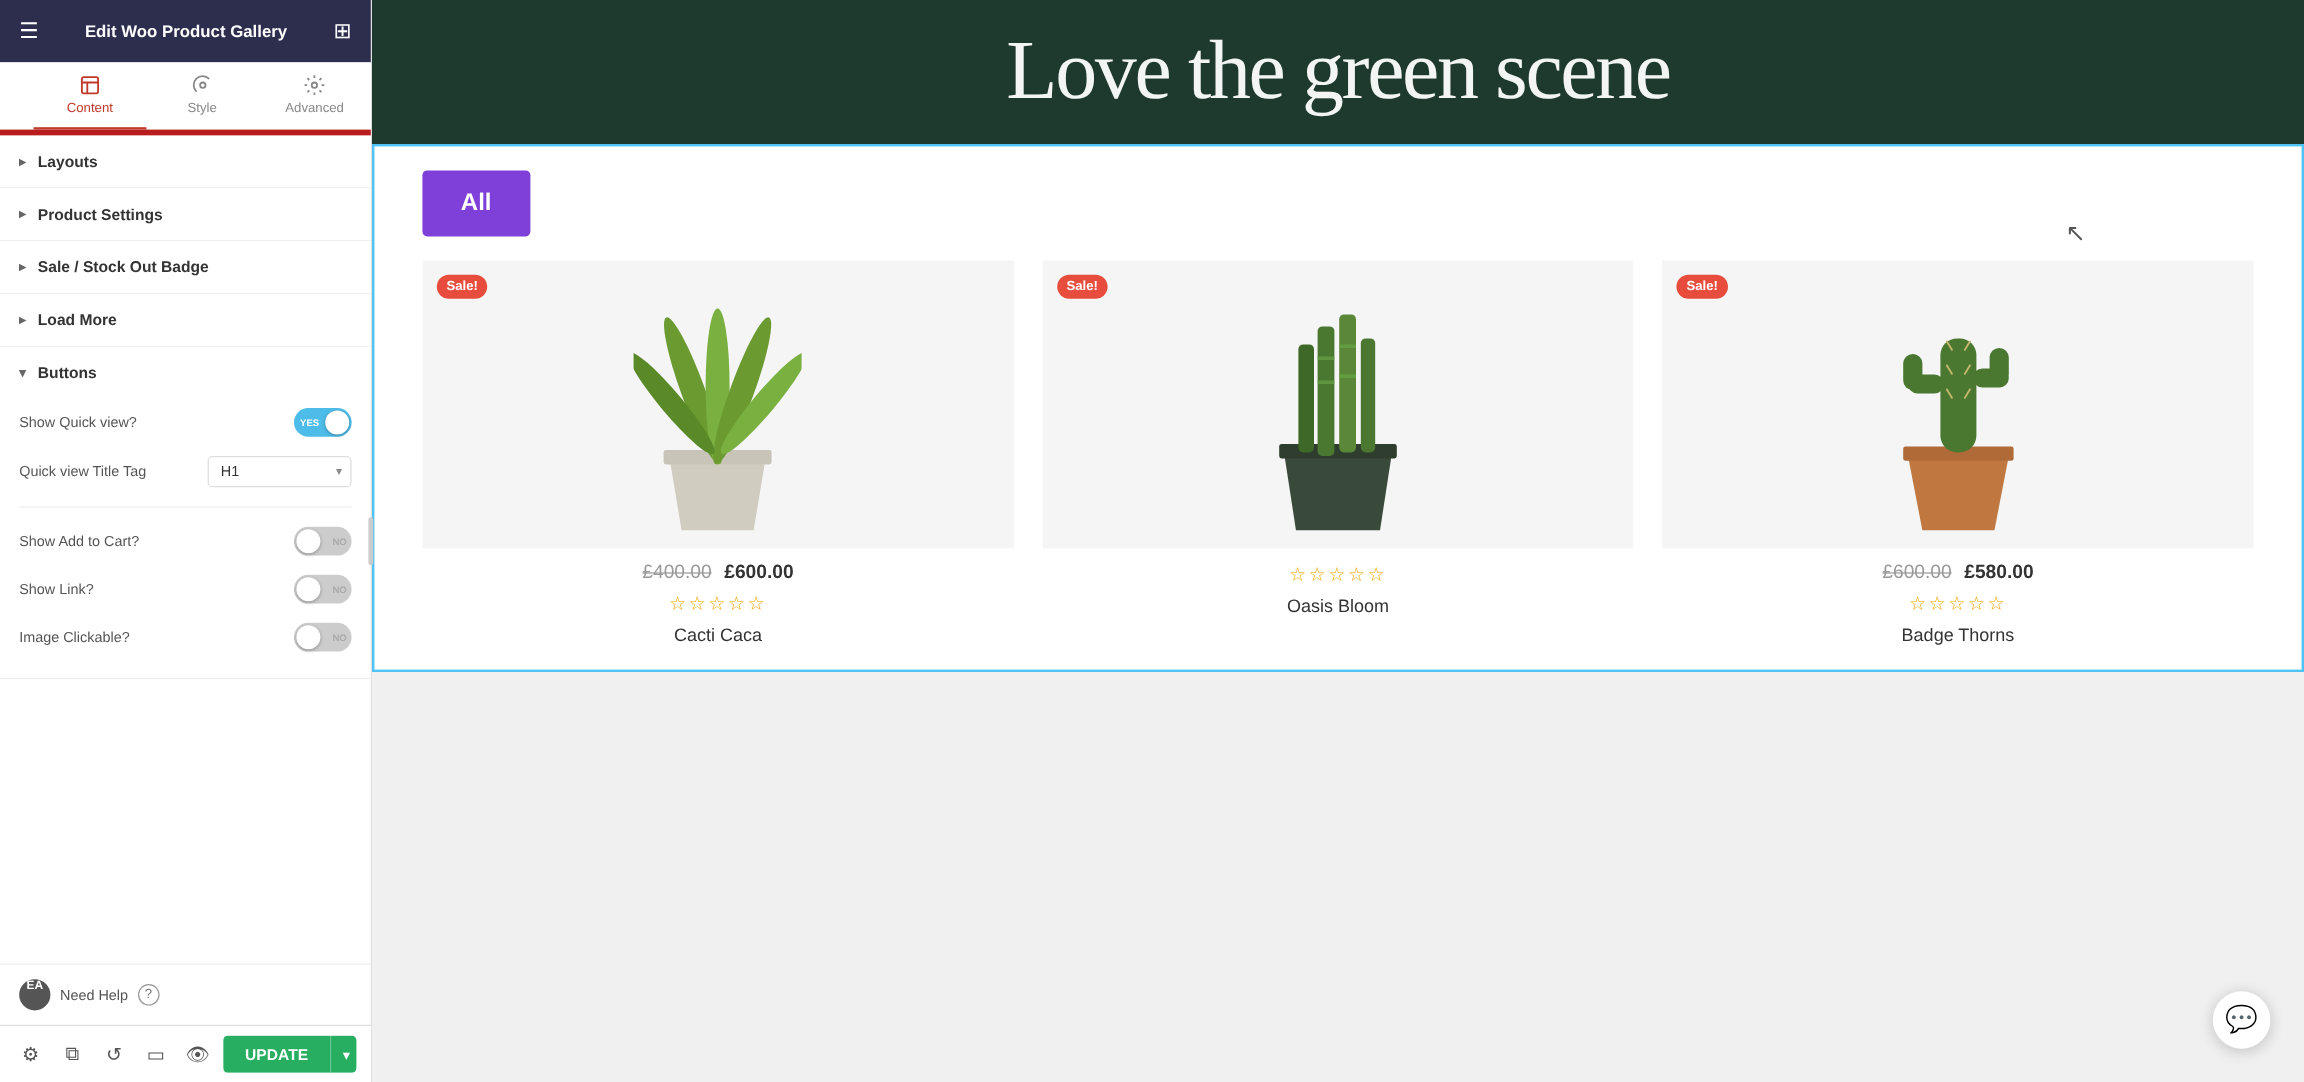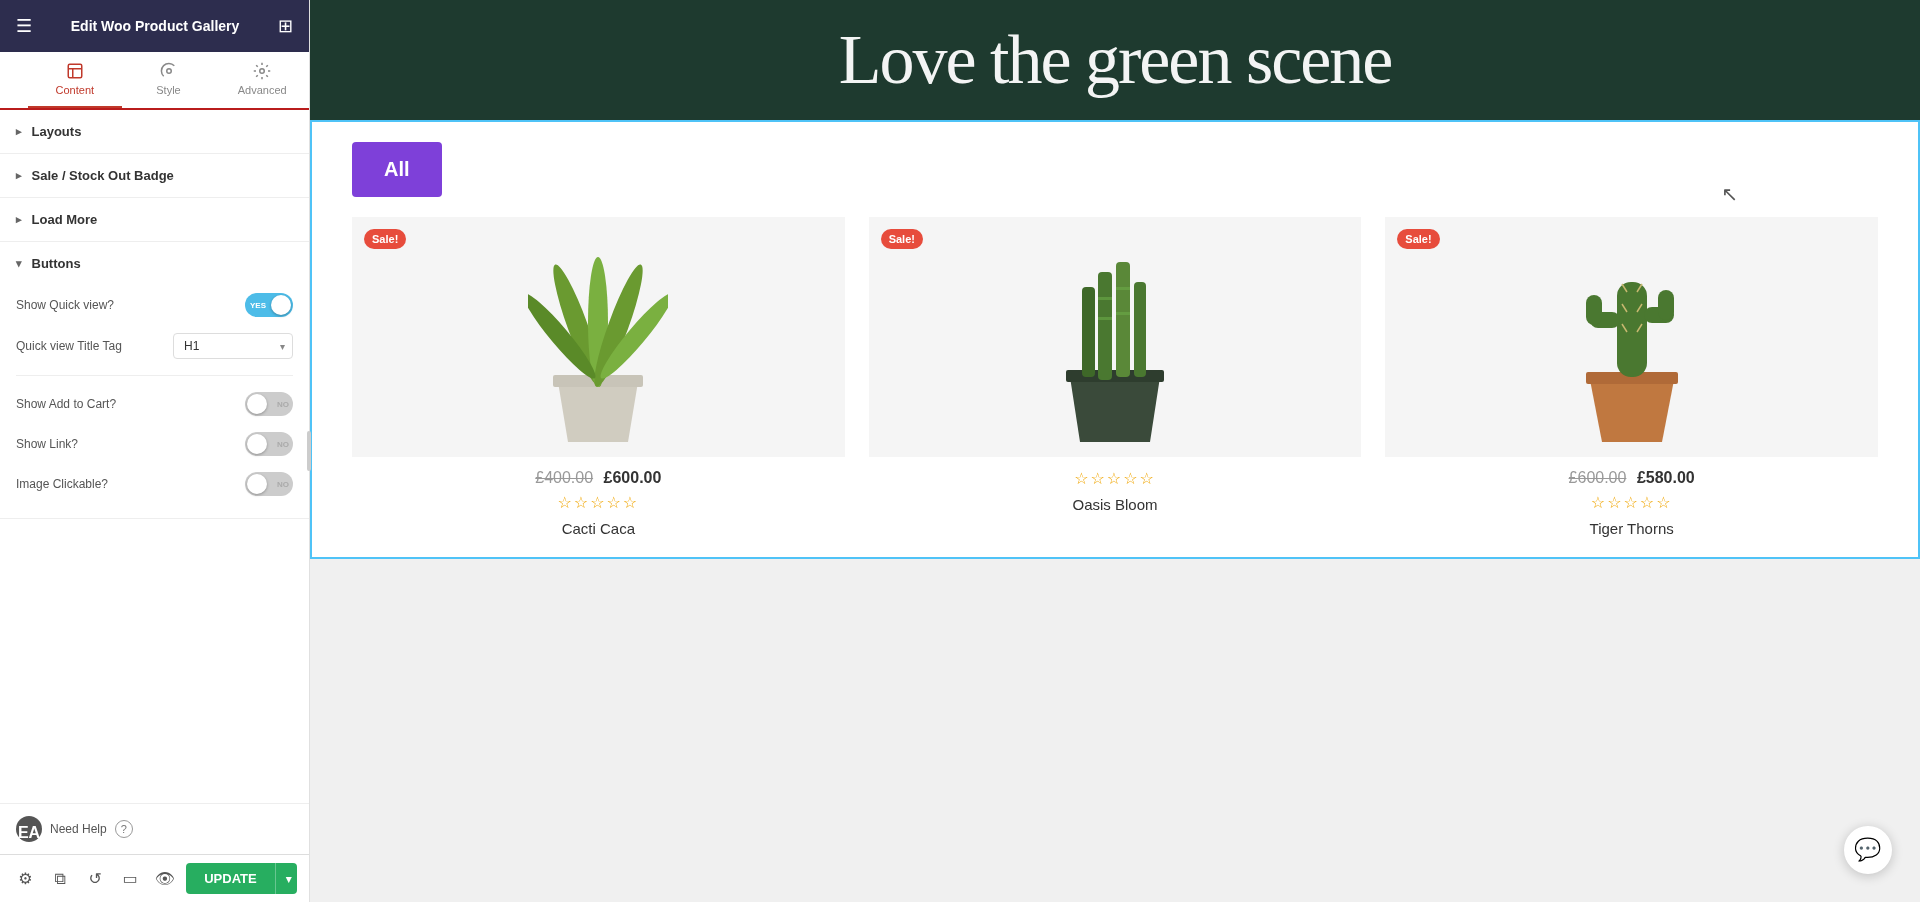--- a/index.html
+++ b/index.html
@@ -35,21 +35,21 @@
     }
     .hamburger-icon, .grid-icon {
       cursor: pointer;
       color: #fff;
       font-size: 18px;
     }
 
     
     .panel-tabs {
       display: flex;
-      border-bottom: 2px solid #b91c1c;
+      border-bottom: 5px solid #b91c1c;
       background: #fff;
       flex-shrink: 0;
       padding-left: 28px;
     }
     .panel-tab {
       flex: 1;
       display: flex;
       flex-direction: column;
       align-items: center;
       padding: 10px 8px;
@@ -200,23 +200,23 @@
       border-top: 1px solid #eee;
       flex-shrink: 0;
     }
     .ea-badge {
       width: 26px;
       height: 26px;
       border-radius: 50%;
       background: #555;
       color: #fff;
       display: flex;
-      align-items: flex-end;
+      align-items: flex-start;
       justify-content: center;
-      font-size: 16px;
+      font-size: 10px;
       font-weight: bold;
       flex-shrink: 0;
     }
     .help-question {
       width: 18px;
       height: 18px;
       border-radius: 50%;
       border: 1px solid #999;
       display: flex;
       align-items: center;
@@ -473,20 +473,26 @@
     </div>
   </div>
 
   <div class="accordion-section">
     <div class="accordion-header">
       <span class="accordion-chevron section-arrow-right"></span>
       <span>Layouts</span>
     </div>
   </div>
 
+  <div class="accordion-section">
+    <div class="accordion-header">
+      <span class="accordion-chevron section-arrow-right"></span>
+      <span>Product Settings</span>
+    </div>
+  </div>
 
   <div class="accordion-section">
     <div class="accordion-header">
       <span class="accordion-chevron section-arrow-right"></span>
       <span>Sale / Stock Out Badge</span>
     </div>
   </div>
 
   <div class="accordion-section">
     <div class="accordion-header">
@@ -666,21 +672,21 @@
             <line x1="75" y1="100" x2="80" y2="92" stroke="#c8b870" stroke-width="1.5"></line>
           </svg>
         </div>
         <div class="product-price">
           <span class="price-old">£600.00</span>
           <span class="price-new">£580.00</span>
         </div>
         <div class="product-stars">
           <span style="color:#f0a500">☆☆☆☆☆</span>
         </div>
-        <div class="product-name">Tiger Thorns</div>
+        <div class="product-name">Badge Thorns</div>
       </div>
 
     </div>
 
     <div class="cursor-arrow">↖</div>
 
   </div>
 </div>
 
 <div class="chat-bubble">💬</div>

